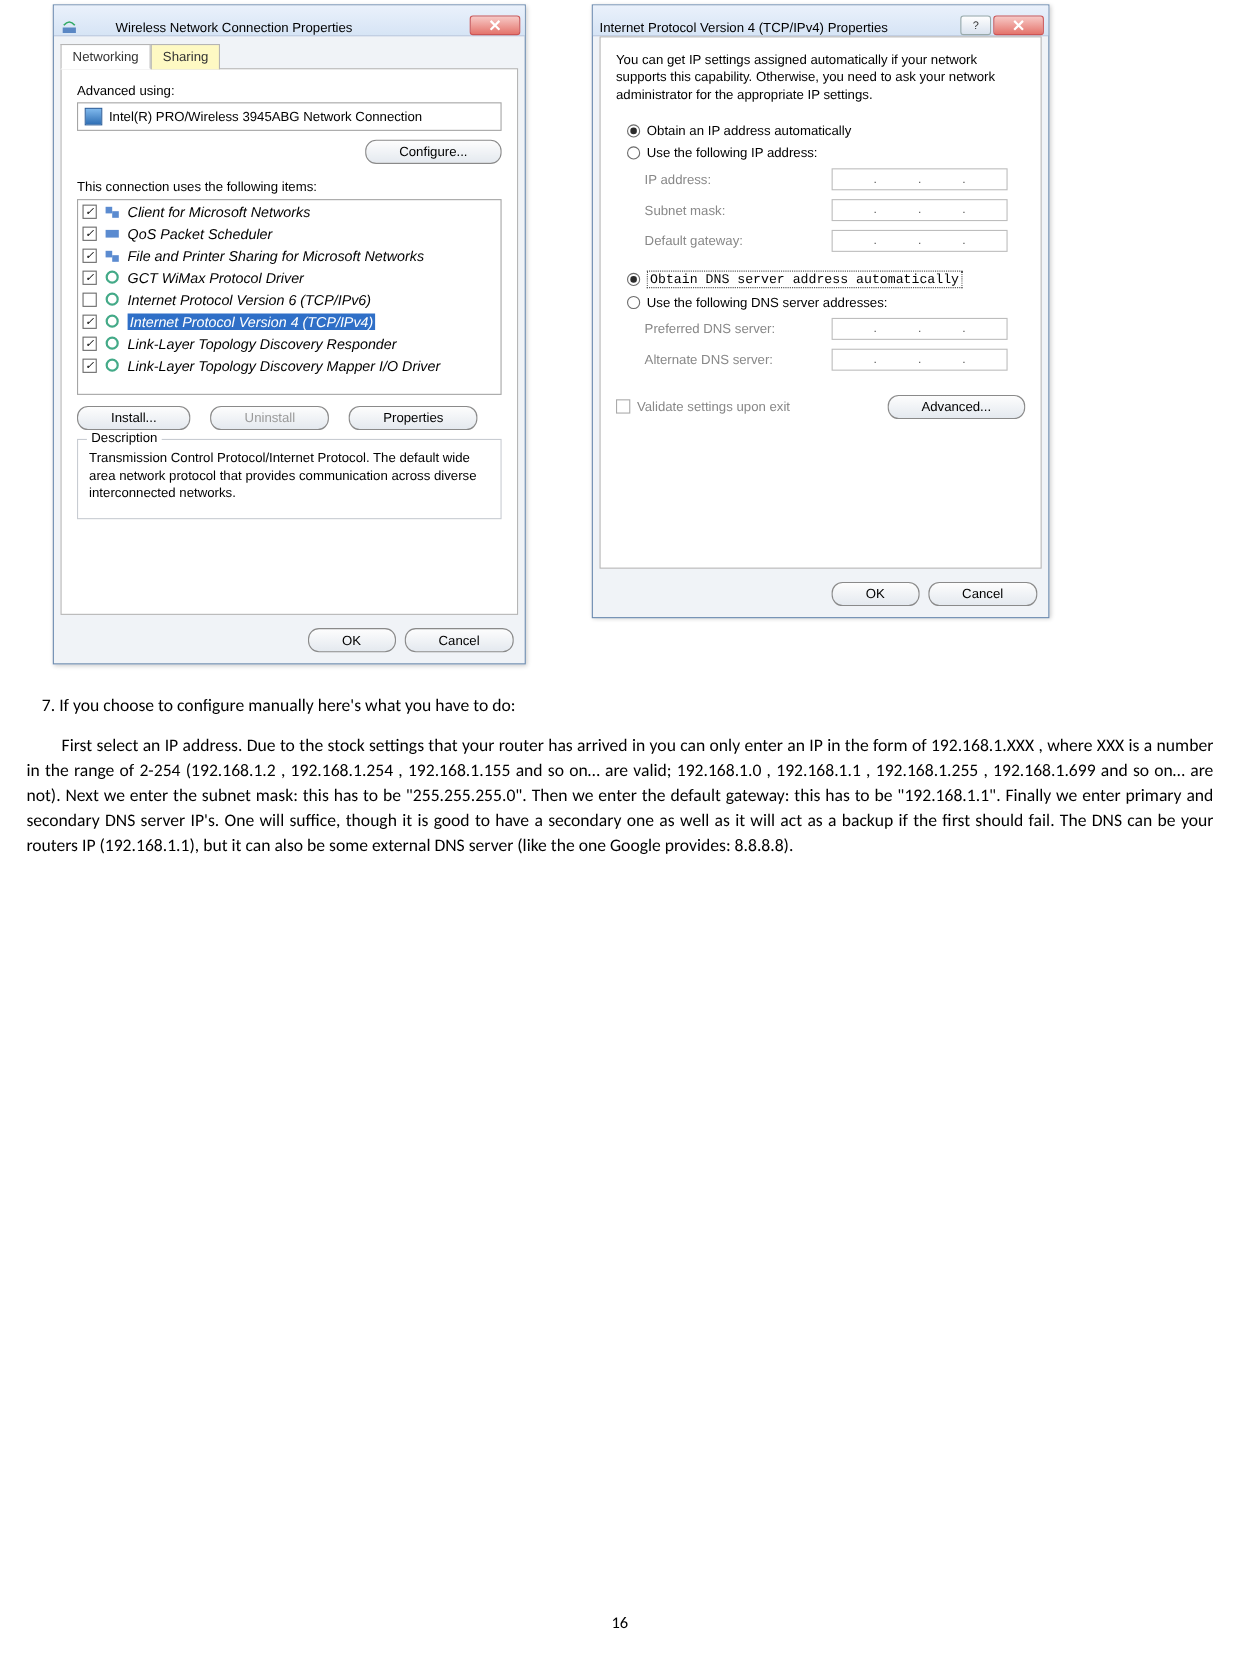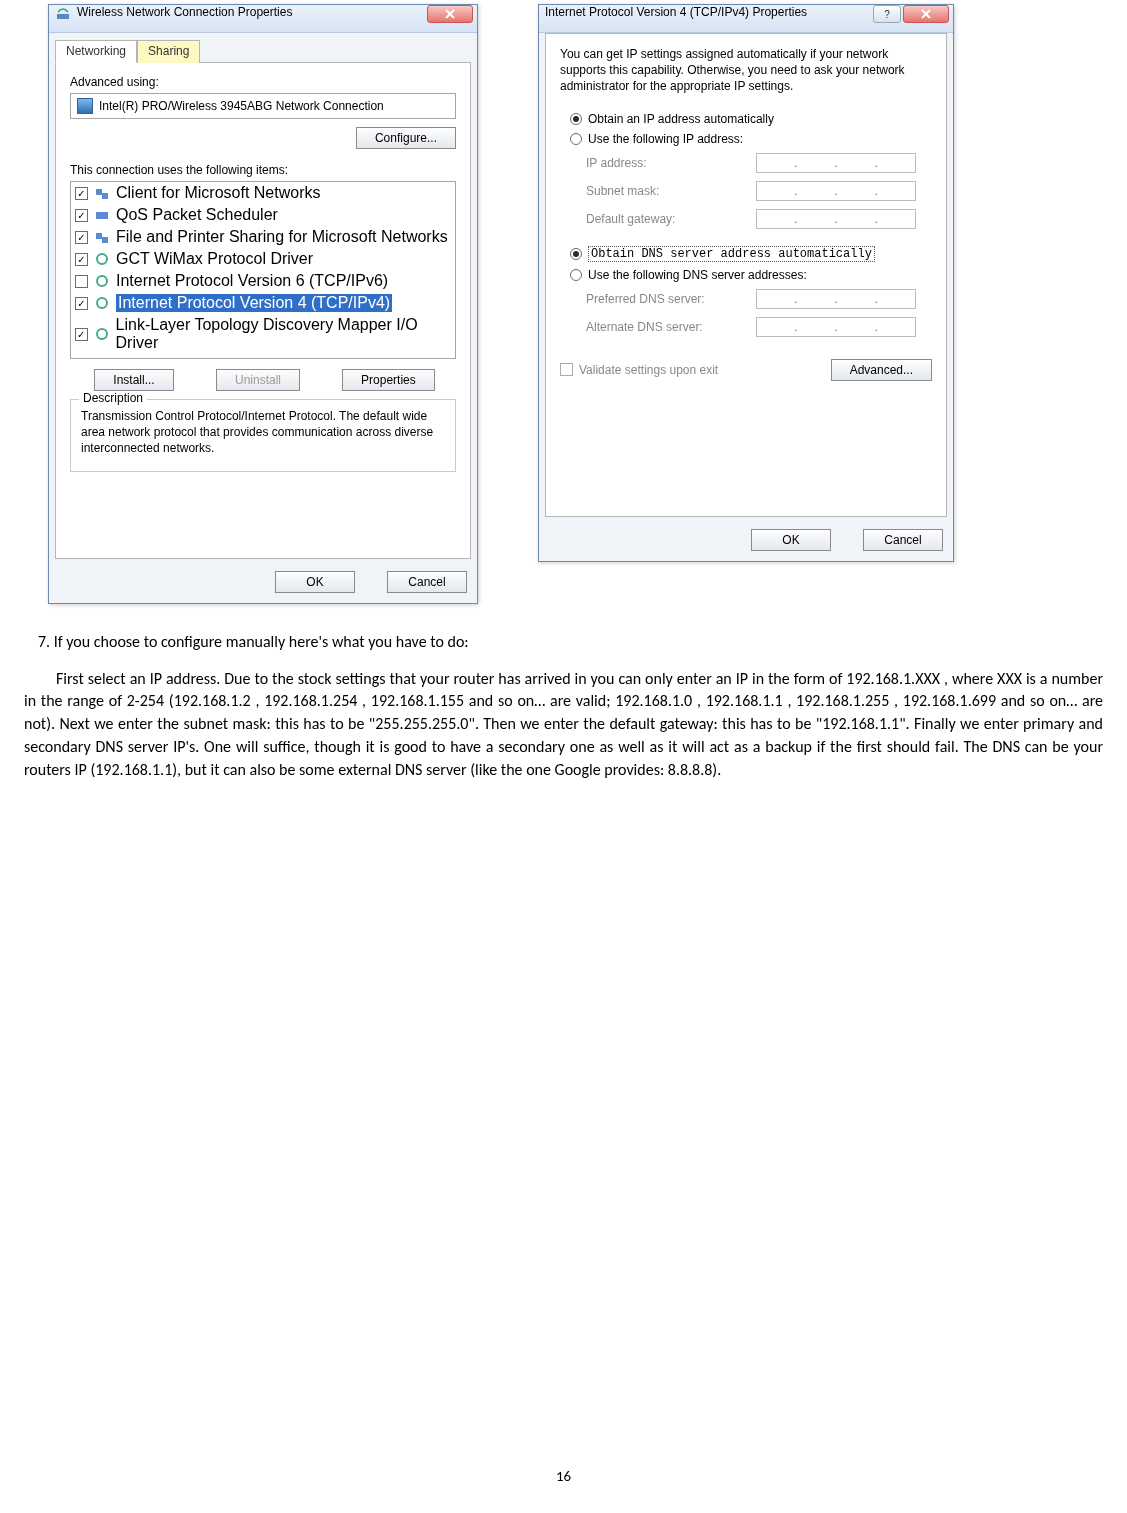--- a/index.html
+++ b/index.html
@@ -27,24 +27,25 @@
     display: flex;
     flex-direction: column;
   }
   .dlg1 { width: 430px; height: 600px; margin-left: 28px; }
   .dlg2 { width: 416px; height: 558px; }
   .titlebar {
     height: 28px;
     background: linear-gradient(#eaf1fb, #d6e4f5);
     border-bottom: 1px solid #b8c8de;
     display: flex;
-    align-items: flex-start;
+    align-items: flex-end;
     padding: 0 4px 0 6px;
     font-size: 12px;
     color: #000;
+    gap: 28px;
   }
   .titlebar .ticon {
     width: 16px; height: 16px; margin-right: 6px;
     display: inline-flex; align-items: center; justify-content: center;
   }
   .titlebar .title { flex: 1; }
   .titlebar .winbtns { display: flex; gap: 2px; }
   .winbtn {
     width: 36px; height: 18px;
     border: 1px solid #9aa; border-radius: 3px;
@@ -96,41 +97,41 @@
     margin-bottom: 8px;
   }
   .adapter-icon {
     width: 16px; height: 16px;
     background: linear-gradient(#7fb8ec,#2f6fb5);
     border: 1px solid #2c5f9c;
   }
   .btn {
     border: 1px solid #8a8a8a;
     background: linear-gradient(#fdfdfd,#e4e9ef);
-    padding: 3px 18px;
+    padding: 3px 30px;
     font-size: 12px;
     color: #000;
-    border-radius: 0;
+    border-radius: 10px;
     min-width: 80px;
     text-align: center;
-    margin-left: 24px;
   }
   .btn.disabled { color: #9a9a9a; }
   .row-right { display:flex; justify-content:flex-end; margin-bottom:14px; }
   .items-frame {
     border: 1px solid #a5a5a5;
     background:#fff;
     height: 178px;
     overflow: hidden;
     margin-bottom: 10px;
   }
   .item-row {
     display: flex; align-items: center; gap: 6px;
     padding: 2px 4px;
-    font-size: 16px;
+    font-size: 13px;
+    font-style: italic;
   }
   .item-row .cb {
     width: 13px; height: 13px; border: 1px solid #6b6b6b; background:#fff;
     display:inline-flex; align-items:center; justify-content:center; font-size:10px; color:#000;
   }
   .item-row .cb.checked::after { content:"✓"; }
   .item-row .picon { width:16px; height:16px; display:inline-flex; align-items:center; justify-content:center; font-size:12px; }
   .item-row.selected .texthl { background:#2f6fc7; color:#fff; padding:0 2px; }
   .btn-row { display:flex; gap:18px; margin-bottom:8px; }
   .groupbox {
@@ -287,30 +288,30 @@
               </span>
               <span class="texthl">Internet Protocol Version 4 (TCP/IPv4)</span>
             </div>
             <div class="item-row">
               <span class="cb checked"></span>
               <span class="picon">
                 <svg width="16" height="16">
                   <circle cx="8" cy="8" r="5" fill="none" stroke="#4a8" stroke-width="2"></circle>
                 </svg>
               </span>
+              <span>Link-Layer Topology Discovery Responder</span>
+            </div>
+            <div class="item-row">
+              <span class="cb checked"></span>
+              <span class="picon">
+                <svg width="16" height="16">
+                  <circle cx="8" cy="8" r="5" fill="none" stroke="#4a8" stroke-width="2"></circle>
+                </svg>
+              </span>
               <span>Link-Layer Topology Discovery Mapper I/O Driver</span>
-            </div>
-            <div class="item-row">
-              <span class="cb checked"></span>
-              <span class="picon">
-                <svg width="16" height="16">
-                  <circle cx="8" cy="8" r="5" fill="none" stroke="#4a8" stroke-width="2"></circle>
-                </svg>
-              </span>
-              <span>Link-Layer Topology Discovery Responder</span>
             </div>
           </div>
         <div class="btn-row">
           <span class="btn">Install...</span>
           <span class="btn disabled">Uninstall</span>
           <span class="btn">Properties</span>
         </div>
         <div class="groupbox">
           <span class="legend">Description</span>
           <div class="desc-text">Transmission Control Protocol/Internet Protocol. The default wide area network protocol that provides communication across diverse interconnected networks.</div>

